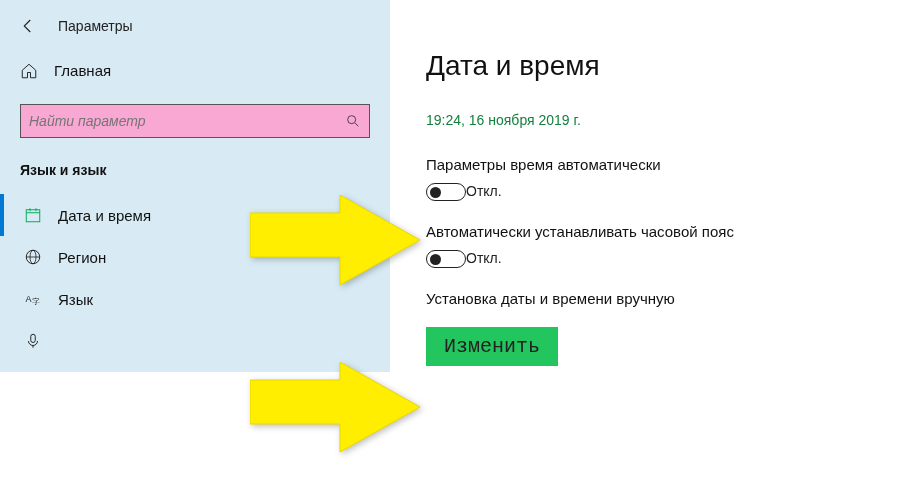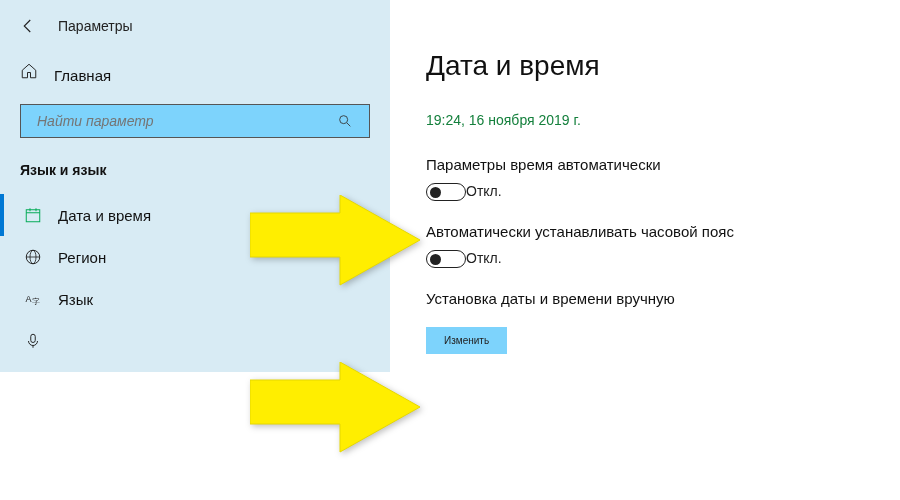--- a/index.html
+++ b/index.html
@@ -2,46 +2,46 @@
 <html><head>
 <meta charset="utf-8">
 <style>
   * { box-sizing: border-box; margin: 0; padding: 0; }
   html, body { width: 900px; height: 500px; font-family: "Segoe UI", Arial, sans-serif; background: #fff; overflow: hidden; }
   .app { display: flex; width: 900px; height: 500px; }
   .sidebar { width: 390px; height: 372px; background: #d8ebf4; padding: 14px 0 0 0; position: relative; }
   .header-row { display: flex; align-items: center; padding: 0 16px 14px 16px; gap: 18px; }
   .back-btn { width: 24px; height: 24px; display: flex; align-items: center; justify-content: center; cursor: pointer; }
   .header-title { font-size: 14px; color: #222; }
-  .home-row { display: flex; align-items: flex-end; gap: 16px; padding: 10px 20px; cursor: pointer; }
+  .home-row { display: flex; align-items: flex-start; gap: 16px; padding: 10px 20px; cursor: pointer; }
   .home-row .icon { width: 18px; flex-shrink: 0; }
   .home-label { font-size: 15px; color: #111; }
   .search-wrap { padding: 10px 20px; }
-  .search-box { display: flex; align-items: center; border: 1px solid #555; background: #7dd3fc; height: 34px; padding: 0 16px; }
+  .search-box { display: flex; align-items: center; border: 1px solid #555; background: #f9a8d4; height: 34px; padding: 0 8px; }
   .search-input { flex: 1; border: none; background: transparent; font-size: 14px; color: #555; outline: none; font-style: italic; }
   .search-icon { width: 16px; height: 16px; flex-shrink: 0; }
   .section-title { font-size: 14px; font-weight: 600; padding: 14px 20px 10px 20px; color: #111; }
   .nav { padding-top: 6px; }
   .nav-item { display: flex; align-items: center; gap: 16px; padding: 12px 20px; cursor: pointer; border-left: 4px solid transparent; font-size: 15px; color: #111; }
   .nav-item.selected { border-left: 4px solid #0078d4; background: #d8ebf4; }
   .nav-item .icon { width: 18px; flex-shrink: 0; display: flex; align-items: center; justify-content: center; }
   .nav-label { white-space: nowrap; }
 
   .content { flex: 1; padding: 50px 20px 20px 36px; position: relative; }
   .page-title { font-size: 28px; font-weight: 400; color: #111; margin-bottom: 30px; }
   .subheading { font-size: 18px; font-weight: 400; color: #111; margin-bottom: 18px; }
   .datetime { font-size: 14px; color: #15803d; margin-bottom: 28px; }
   .toggle-block { margin-bottom: 22px; }
   .toggle-label { font-size: 15px; color: #111; margin-bottom: 10px; }
   .toggle-row { display: flex; align-items: flex-start; }
   .toggle { width: 40px; height: 18px; border: 1px solid #222; border-radius: 10px; position: relative; cursor: pointer; background: #fff; }
   .toggle .knob { width: 11px; height: 11px; border-radius: 50%; background: #222; position: absolute; top: 2.5px; left: 3px; }
   .toggle-state { font-size: 14px; color: #222; }
   .manual-label { font-size: 15px; color: #111; margin-bottom: 20px; }
-  .change-btn { background: #7dd3fc; border: none; padding: 8px 18px; font-size: 10px; color: #222; cursor: pointer; }
+  .change-btn { background: #22c55e; border: none; padding: 8px 18px; font-size: 20px; color: #222; cursor: pointer; font-family: Liberation Mono, monospace; }
 
   .arrow { position: absolute; z-index: 50; filter: drop-shadow(2px 2px 3px rgba(0,0,0,0.25)); }
   .arrow1 { left: 250px; top: 195px; }
   .arrow2 { left: 250px; top: 362px; }
 </style>
 </head>
 <body>
 
 <div class="app">
 

